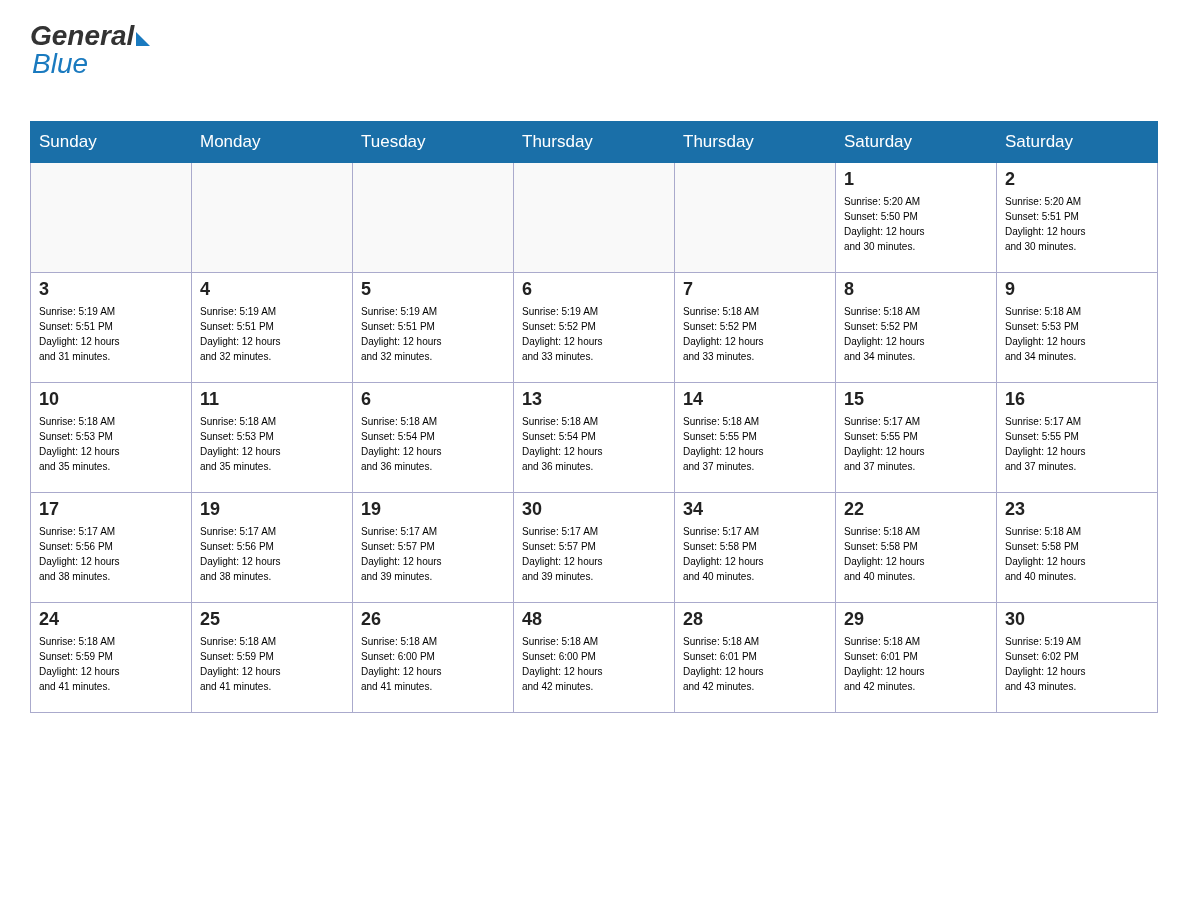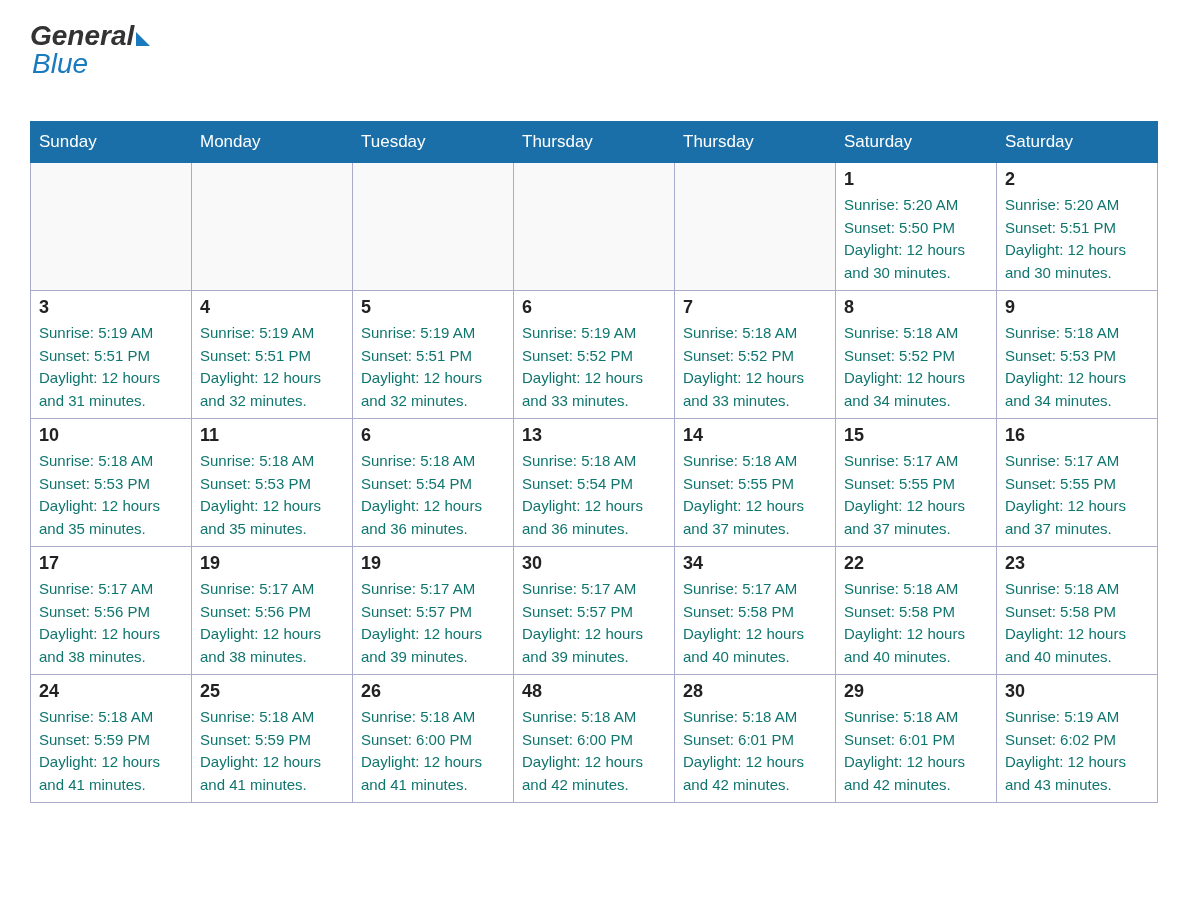--- a/index.html
+++ b/index.html
@@ -88,22 +88,22 @@
       height: 110px;
     }
     .day-num {
       font-size: 18px;
       font-weight: bold;
       color: #222;
       display: block;
       margin-bottom: 4px;
     }
     .day-info {
-      font-size: 15px;
-      color: #0f766e;
+      font-size: 10px;
+      color: #000000;
       line-height: 1.5;
     }
     .empty-cell {
       background: #f9f9f9;
     }
     tr:first-child td {
       border-top: none;
     }
   </style>
 </head>

